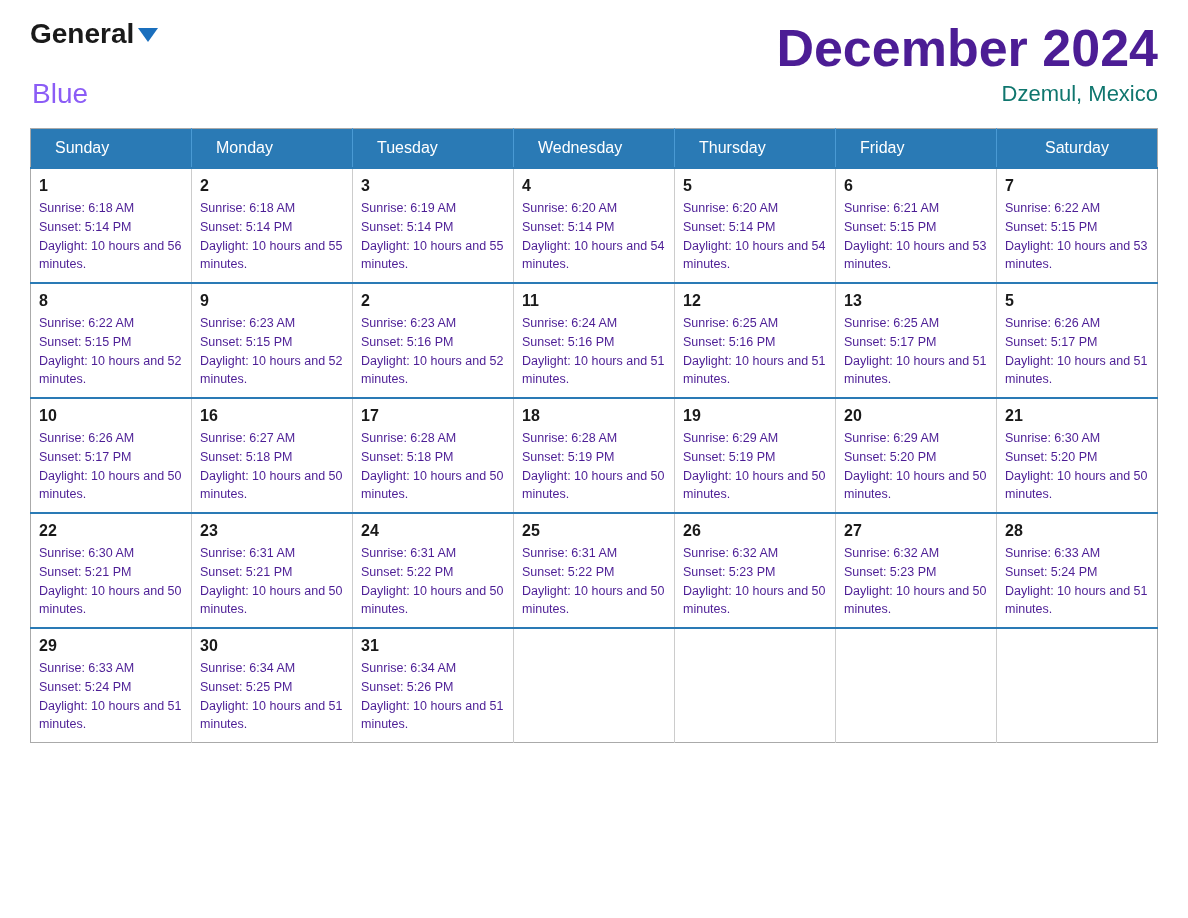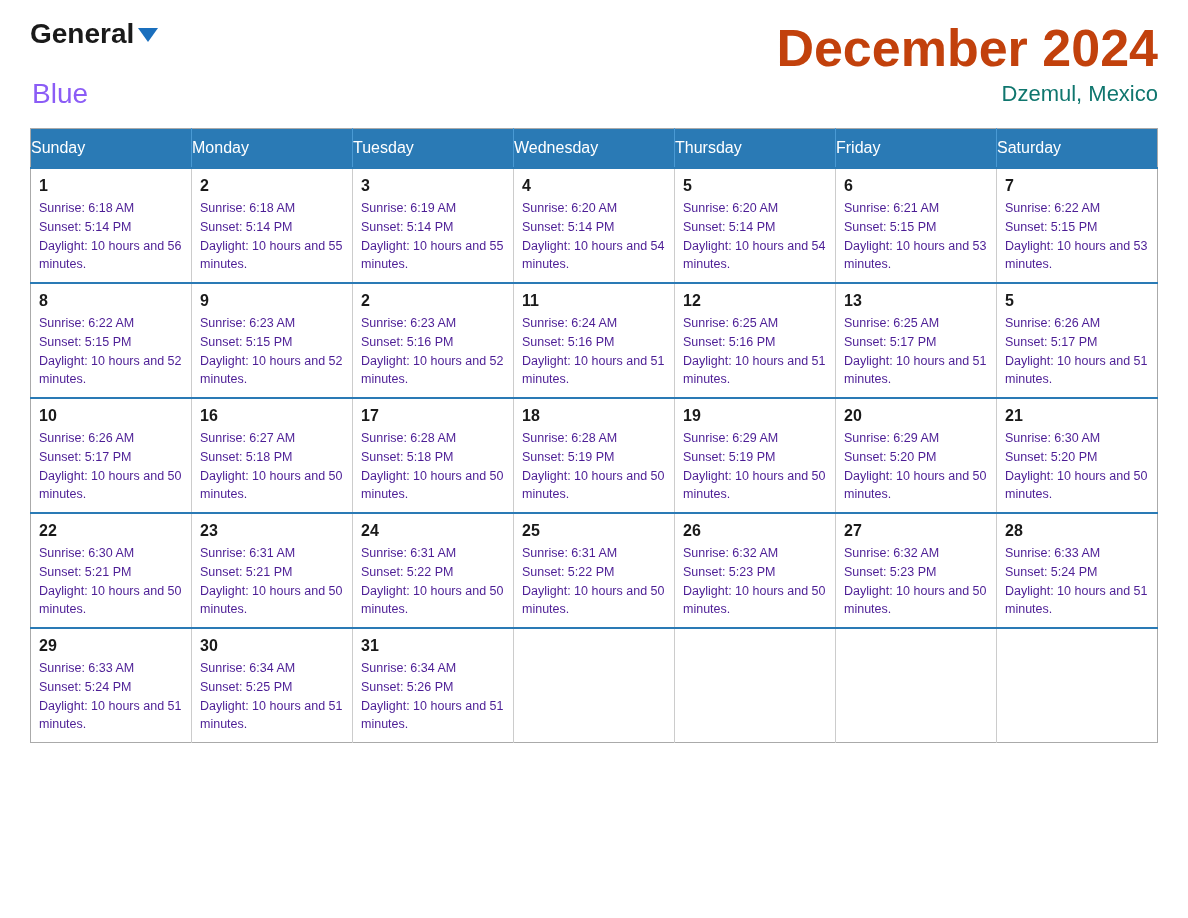--- a/index.html
+++ b/index.html
@@ -36,21 +36,21 @@
       color: #8b5cf6;
     }
 
     .title-block {
       text-align: right;
     }
 
     .calendar-title {
       font-size: 52px;
       font-weight: bold;
-      color: #c2410c;
+      color: #4c1d95;
       line-height: 1.1;
     }
 
     .calendar-subtitle {
       font-size: 22px;
       color: #0f766e;
       margin-top: 4px;
     }
 
     .calendar {
@@ -60,28 +60,29 @@
     }
 
     .calendar thead tr {
       background-color: #2a7ab5;
     }
 
     .calendar thead th {
       color: #fff;
       font-size: 16px;
       font-weight: normal;
-      padding: 10px 0;
+      padding: 10px 24px;
       text-align: left;
       border-right: 1px solid #4a9ad4;
       width: calc(100% / 7);
     }
 
     .calendar thead th:last-child {
       border-right: none;
+      text-align: center;
     }
 
     .calendar tbody tr {
       border-top: 2px solid #2a7ab5;
     }
 
     .calendar tbody td {
       vertical-align: top;
       padding: 8px;
       border-right: 1px solid #ccc;

